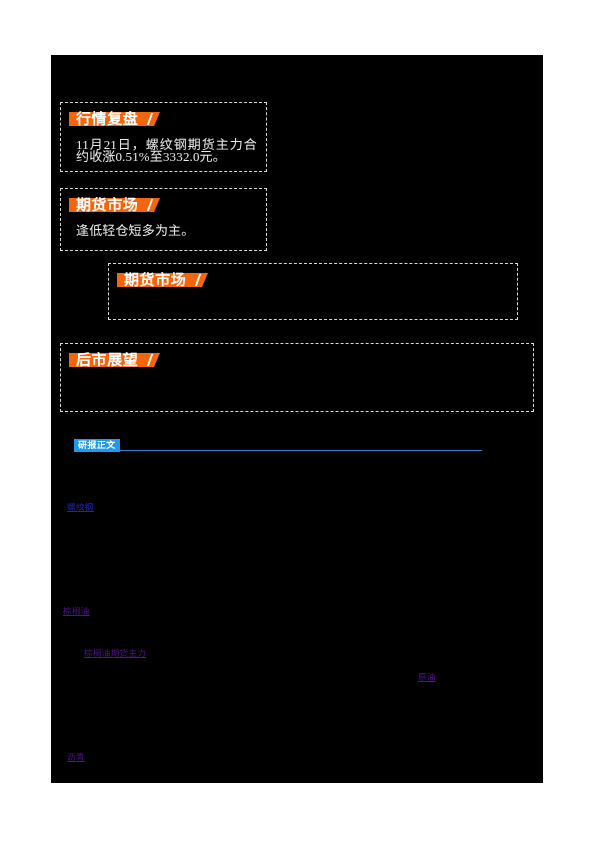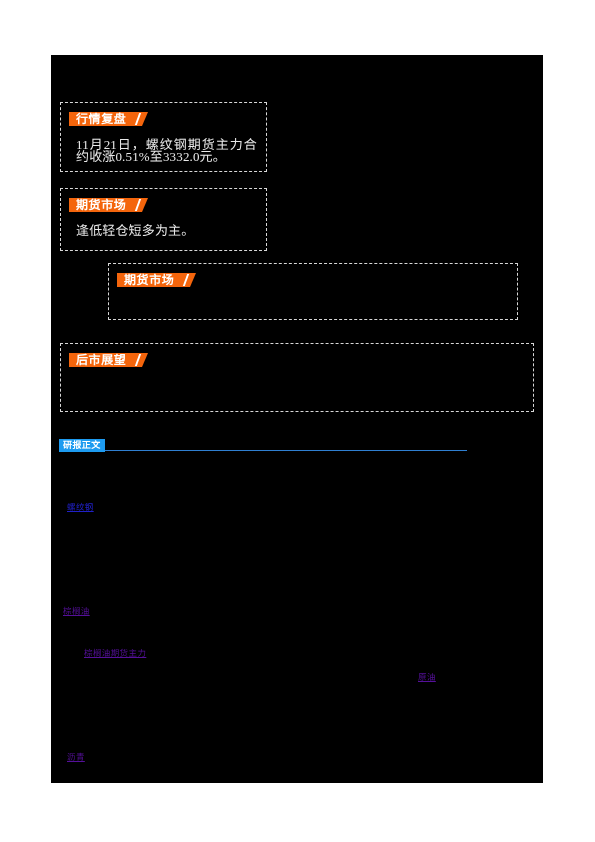--- a/index.html
+++ b/index.html
@@ -45,21 +45,21 @@
 
   .badge-orange {
     position: absolute;
     left: 8px;
     top: 9px;
     height: 14px;
     line-height: 14px;
     padding: 0 16px 0 7px;
     background: #f4650c;
     color: #ffffff;
-    font-size: 12px;
+    font-size: 15px;
     font-weight: bold;
     letter-spacing: 0.6px;
     font-family: "Liberation Sans", "DejaVu Sans", sans-serif;
     white-space: nowrap;
     z-index: 2;
   }
   
   .badge-orange::after {
     content: "";
     position: absolute;
@@ -103,21 +103,21 @@
   #sec-advice   { left: 9px;  top: 133px; width: 207px; height: 63px;  }
   #sec-market   { left: 9px;  top: 208px; width: 410px; height: 57px; margin-left: 48px;  }
   #sec-outlook  { left: 9px;  top: 288px; width: 474px; height: 69px;  }
 
   #sec-market .section-body  { top: 38px; }
   #sec-outlook .section-body { top: 36px; }
 
   
   #report-heading {
     position: absolute;
-    left: 8px;
+    left: 23px;
     top: 384px;
     width: 408px;
     height: 16px;
   }
   #report-heading .rule {
     position: absolute;
     left: 0;
     top: 11px;
     width: 408px;
     height: 1px;

